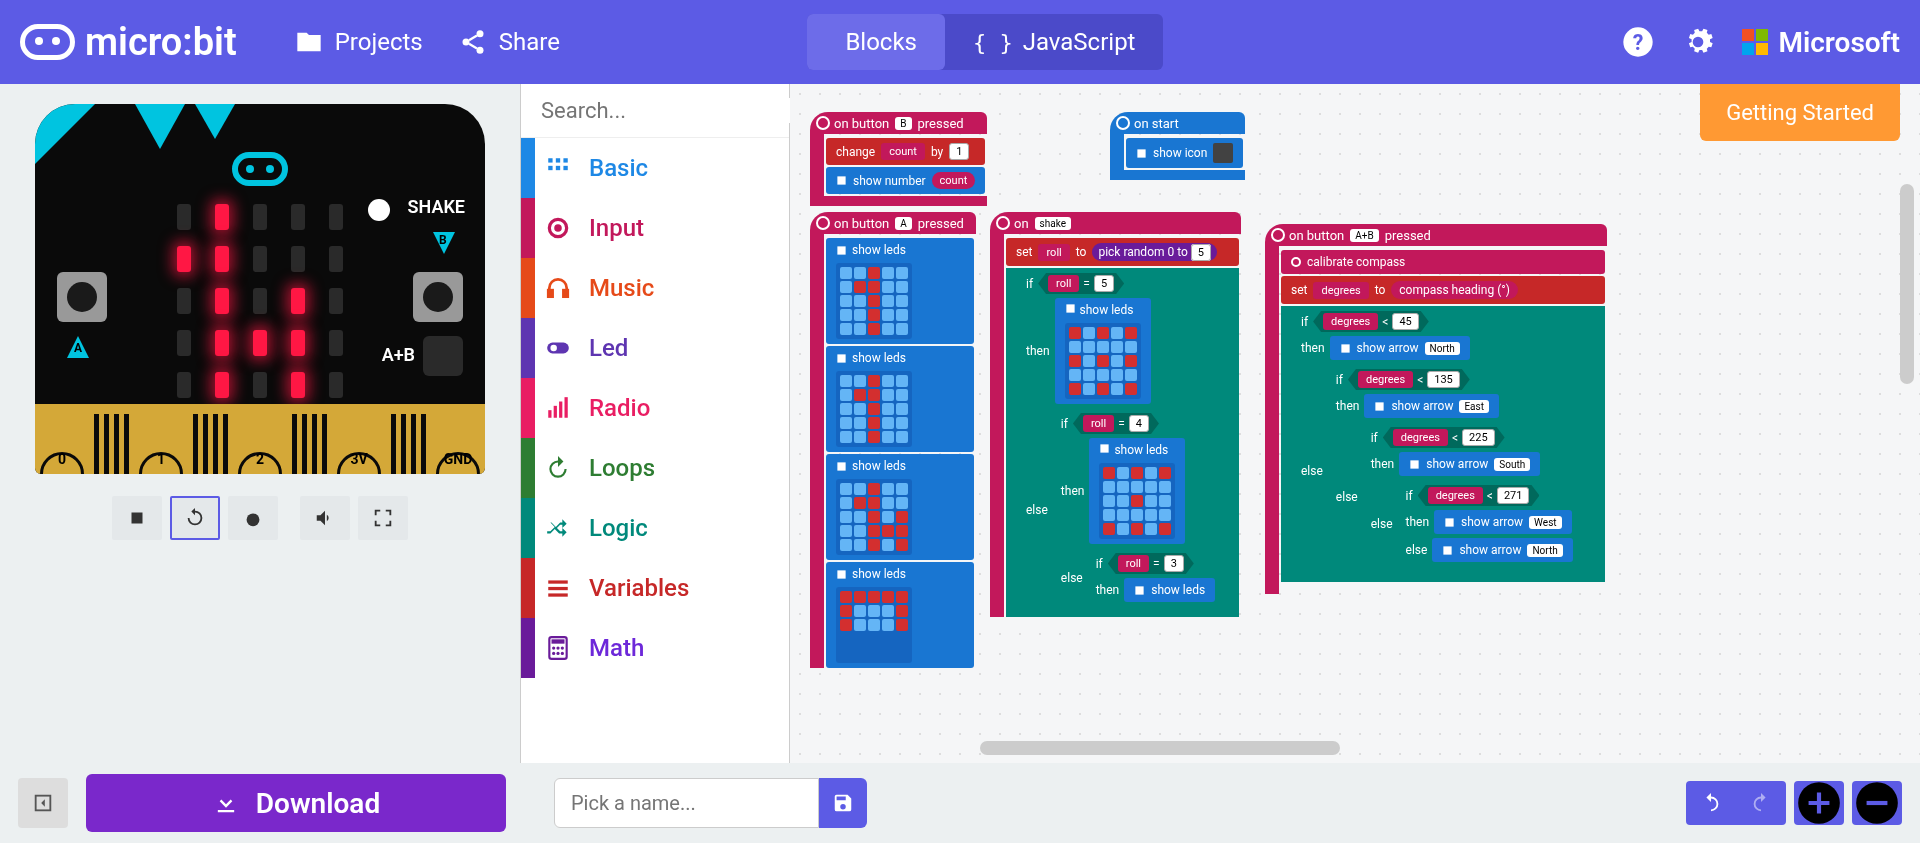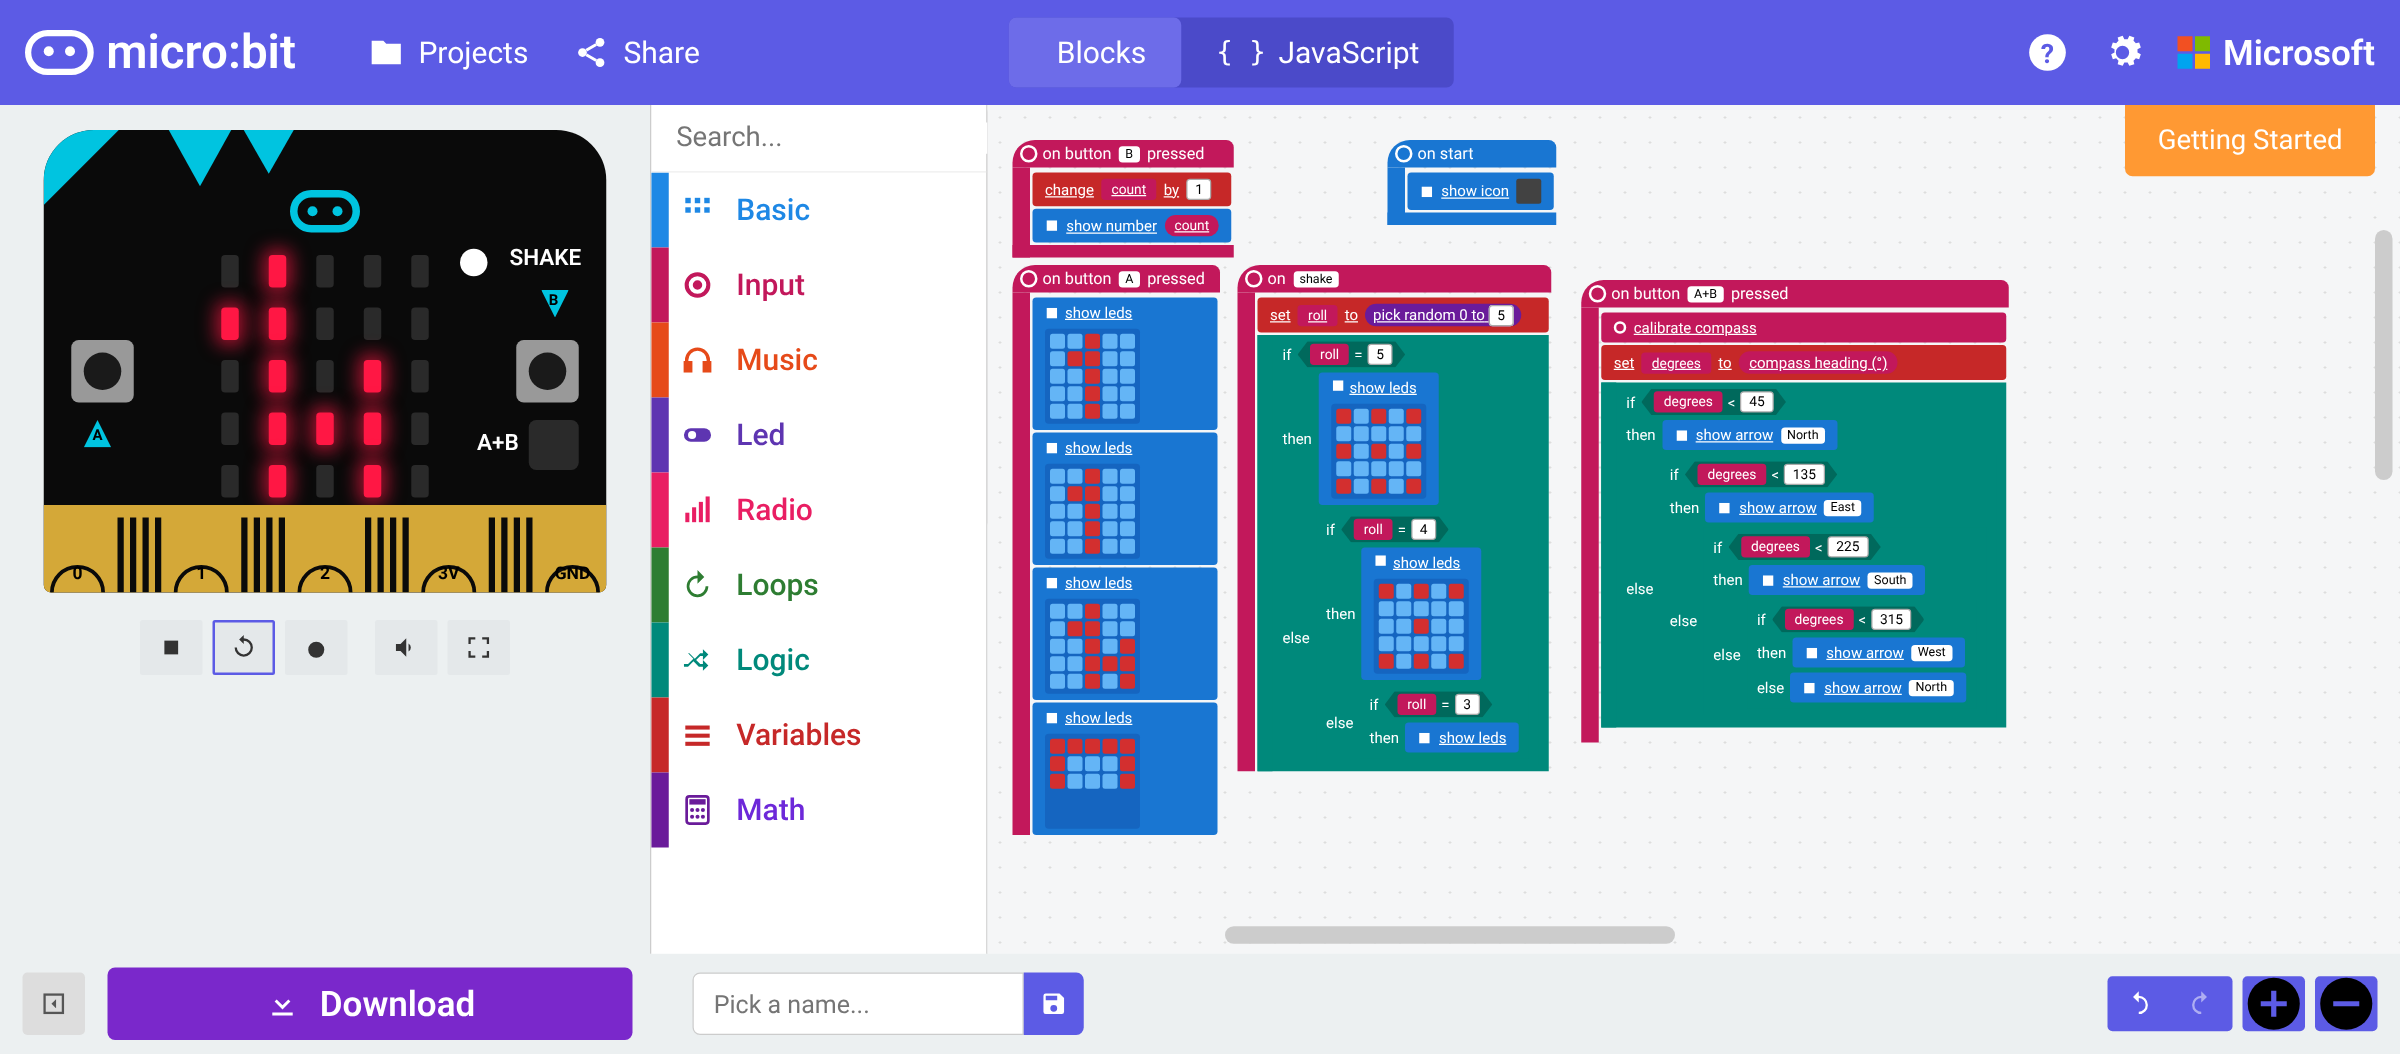--- a/index.html
+++ b/index.html
@@ -70,21 +70,21 @@
 .cat-strip { position:absolute; left:0; top:0; bottom:0; width:14px; }
 .cat-icon { width:26px; height:26px; display:flex; align-items:center; justify-content:center; }
 .scroll-track { position:absolute; right:-14px; top:0; width:13px; height:340px; background:#bbb; border-radius:6px;}
 
 
 .workspace { flex:1; background:#f5f6f7; position:relative; overflow:hidden; background-image:radial-gradient(#ddd 1px, transparent 1px); background-size:20px 20px;}
 .getting-started { position:absolute; top:0; right:20px; background:#ff9933; color:#fff; padding:16px 26px; font-size:22px; border-radius:0 0 6px 6px; cursor:pointer;}
 .block { position:absolute; font-size:13px; color:#fff; }
 .block-hat { padding:5px 12px 5px 24px; border-radius:18px 6px 0 0; display:flex; align-items:center; gap:6px; height:22px; position:relative;}
 .block-hat::before { content:''; position:absolute; left:6px; top:50%; transform:translateY(-50%); width:10px; height:10px; border:2px solid #fff; border-radius:50%;}
-.block-stmt { background:#1976d2; padding:5px 10px; margin:2px 0; display:flex; align-items:center; gap:6px; border-radius:3px; font-size:12px;text-decoration:underline;}
+.block-stmt { background:#1976d2; padding:5px 10px; margin:2px 0; display:flex; align-items:center; gap:6px; border-radius:3px; font-size:12px;}
 .block-stmt svg { width:11px; height:11px; fill:#fff;}
 .var-pill { background:#c2185b; padding:2px 8px; border-radius:3px; font-size:11px;}
 .num-pill { background:#fff; color:#000; padding:1px 6px; border-radius:3px; font-size:11px; border:1px solid #aaa;}
 .dd-pill { background:#fff; color:#000; padding:1px 5px; border-radius:3px; font-size:10px;}
 .led-mini { display:grid; grid-template:repeat(5,1fr)/repeat(5,1fr); gap:2px; padding:4px; background:#1565c0; border-radius:3px;}
 .led-mini span { width:12px; height:12px; background:#64b5f6; border-radius:2px;}
 .led-mini span.x { background:#d32f2f;}
 .if-block { background:#00897b; border-left:12px solid #00897b; padding:3px 0 3px 0;}
 .if-row { display:flex; align-items:center; gap:5px; padding:2px 8px; font-size:12px;}
 .hex { display:inline-flex; align-items:center; background:#00695c; padding:2px 10px; clip-path:polygon(8px 0, calc(100% - 8px) 0, 100% 50%, calc(100% - 8px) 100%, 8px 100%, 0 50%);}
@@ -795,21 +795,21 @@
                       </div>
                     </div>
                   <div class="if-row">
                       <span>else</span>
                     <div class="if-block" style="border:none;">
                       <div class="if-row">
                           <span>if</span>
                           <span class="hex">
                             <span class="var-pill">degrees</span> 
                             <span style="padding:0 4px;">&lt;</span> 
-                            <span class="num-pill">315</span>
+                            <span class="num-pill">271</span>
                           </span>
                         </div>
                       <div class="if-row">
                           <span>then</span>
                           <div class="block-stmt" style="margin:0;">
                             <svg viewBox="0 0 24 24">
                               <rect x="3" y="3" width="18" height="18"></rect>
                             </svg>
                             <span>show arrow</span> 
                             <span class="dd-pill">West</span>

